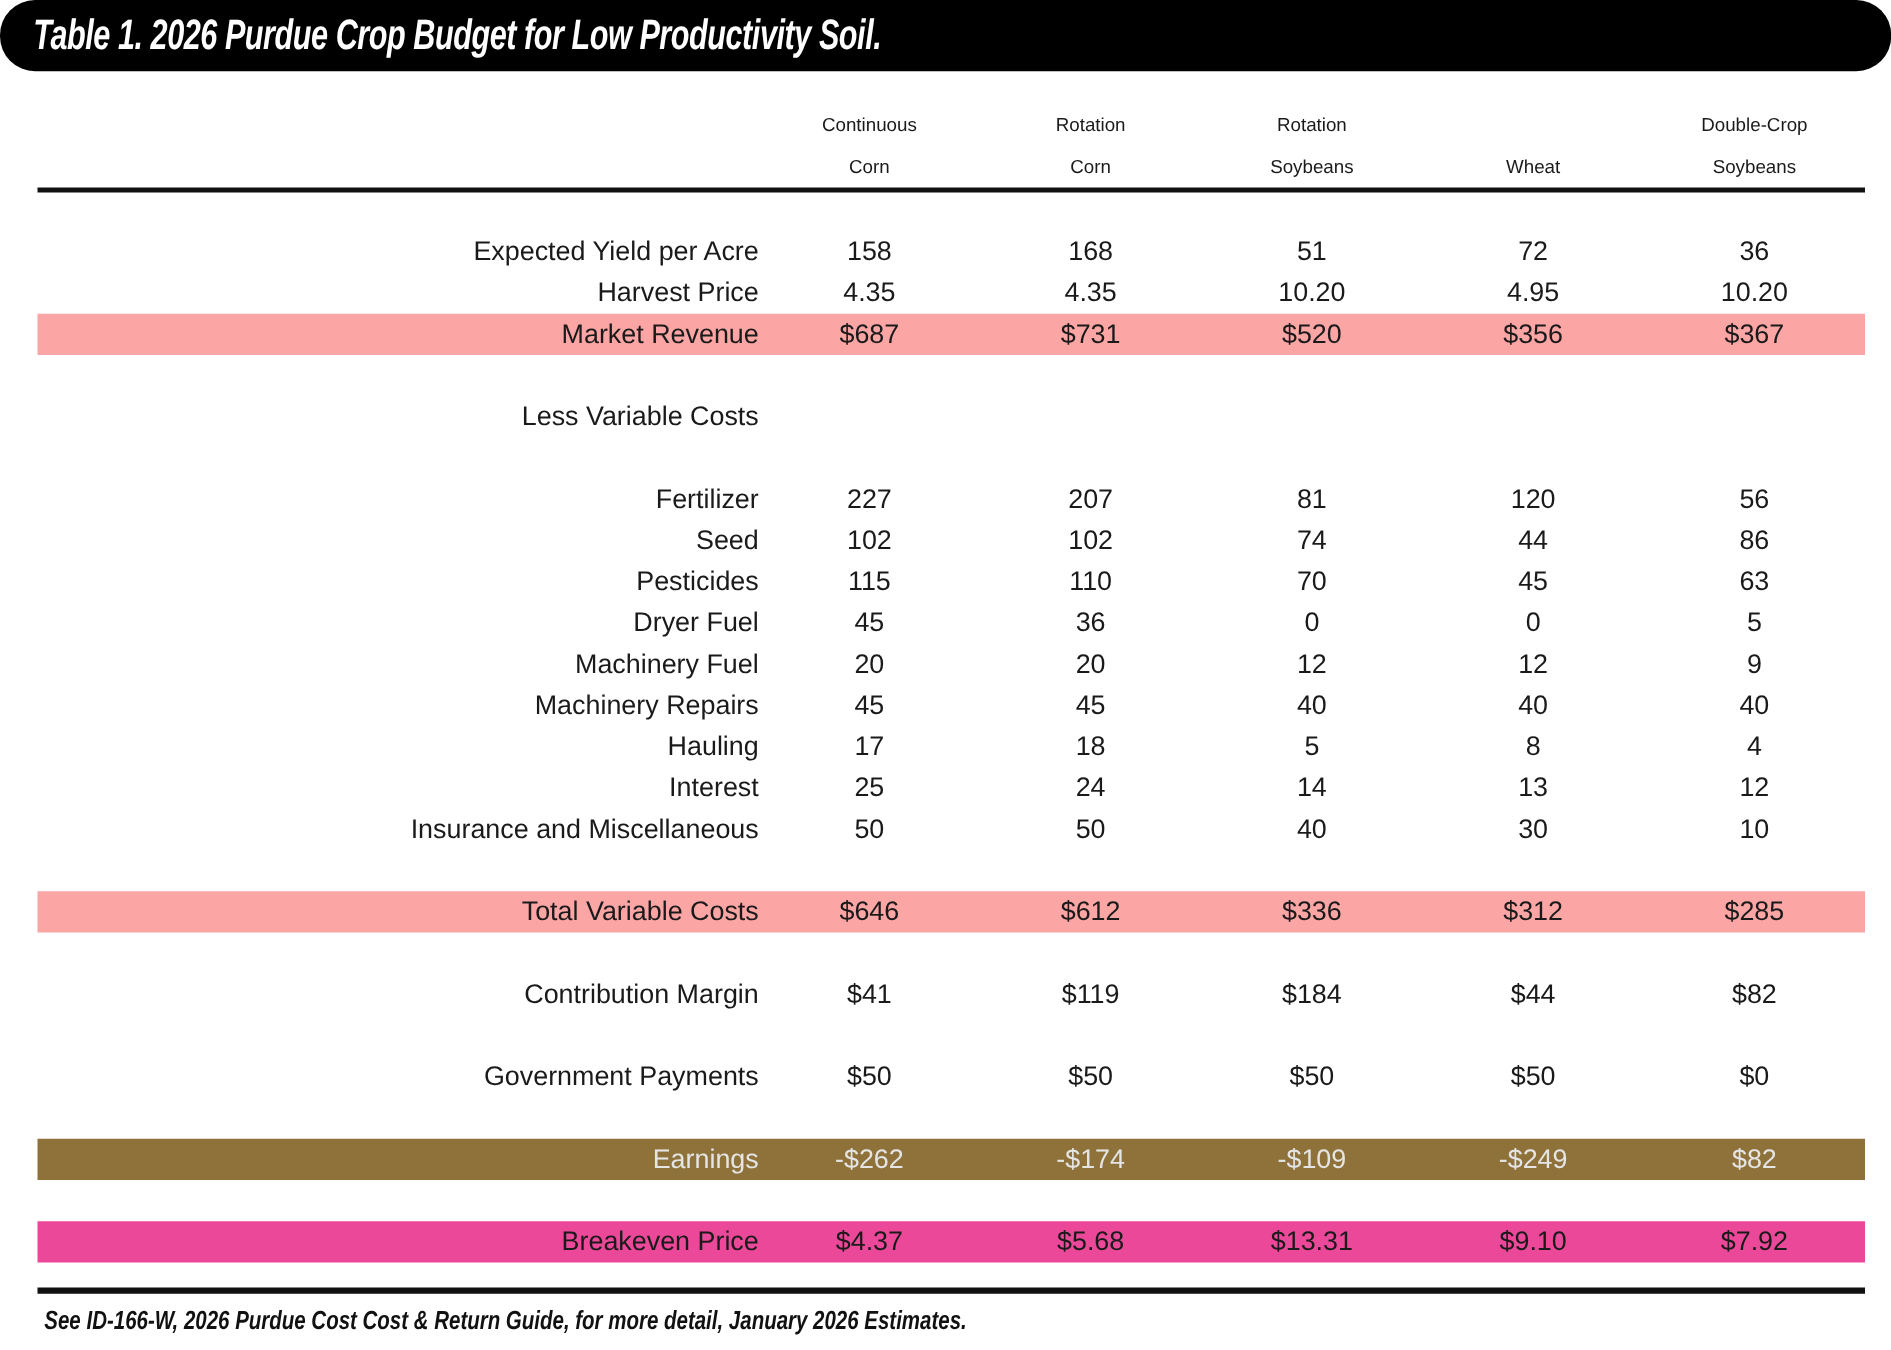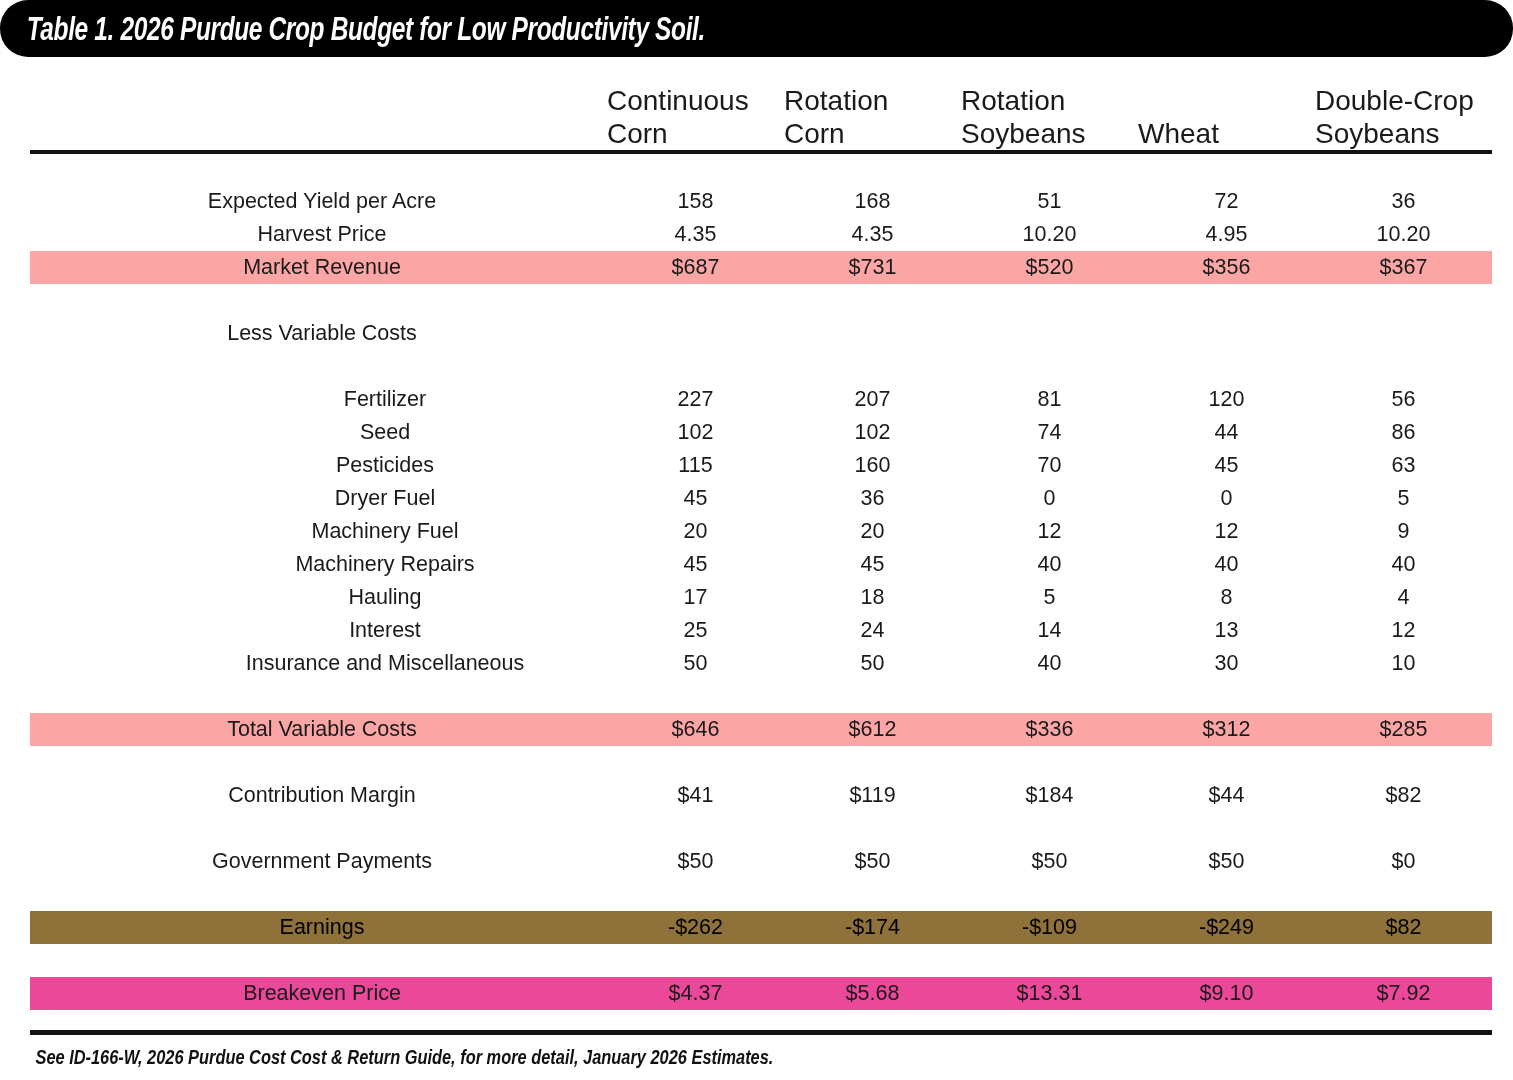--- a/index.html
+++ b/index.html
@@ -29,33 +29,33 @@
     color: #ffffff;
     line-height: 57px;
     padding-left: 37px;
   }
   .table-area { margin: 0 21px 0 30px; width: 1462px; }
   .grid-row {
     display: grid;
     grid-template-columns: 577px repeat(5, 177px);
   }
   .header-row { padding-top: 27px; }
-  .hcell { font-size: 28px; }
+  .hcell { text-align: center; font-size: 15px; }
   .hline { height: 33px; line-height: 33px; }
   .header-rule { height: 4px; background: #111111; }
   .bottom-rule { height: 5px; background: #111111; margin-top: 20px; }
   .tbody { padding-top: 31px; }
   .row { height: 33px; }
   .row.gap { margin-top: 33px; }
   .cell { font-size: 21.5px; line-height: 33px; white-space: nowrap; overflow: visible; }
-  .cell.label { text-align: center; padding-left: 7px; }
+  .cell.label { text-align: right; padding-left: 7px; }
   .cell.num { text-align: center; }
   .row.indent .cell.label { padding-left: 133px; }
   .row.shaded { background: #fca5a5; }
-  .row.earnings { background: #8E7239; color: #000000; }
+  .row.earnings { background: #8E7239; color: #e5e5e5; }
   .row.breakeven { background: #ec4899; }
   .source-note {
     margin: 10px 0 0 30px;
     white-space: nowrap;
   }
   .source-note .note-text {
     display: inline-block;
     transform: scaleX(0.78);
     transform-origin: left center;
     font-style: italic;
@@ -140,21 +140,21 @@
         <div class="cell label">Seed</div>
         <div class="cell num">102</div>
         <div class="cell num">102</div>
         <div class="cell num">74</div>
         <div class="cell num">44</div>
         <div class="cell num">86</div>
       </div>
       <div class="grid-row row indent">
         <div class="cell label">Pesticides</div>
         <div class="cell num">115</div>
-        <div class="cell num">160</div>
+        <div class="cell num">110</div>
         <div class="cell num">70</div>
         <div class="cell num">45</div>
         <div class="cell num">63</div>
       </div>
       <div class="grid-row row indent">
         <div class="cell label">Dryer Fuel</div>
         <div class="cell num">45</div>
         <div class="cell num">36</div>
         <div class="cell num">0</div>
         <div class="cell num">0</div>

